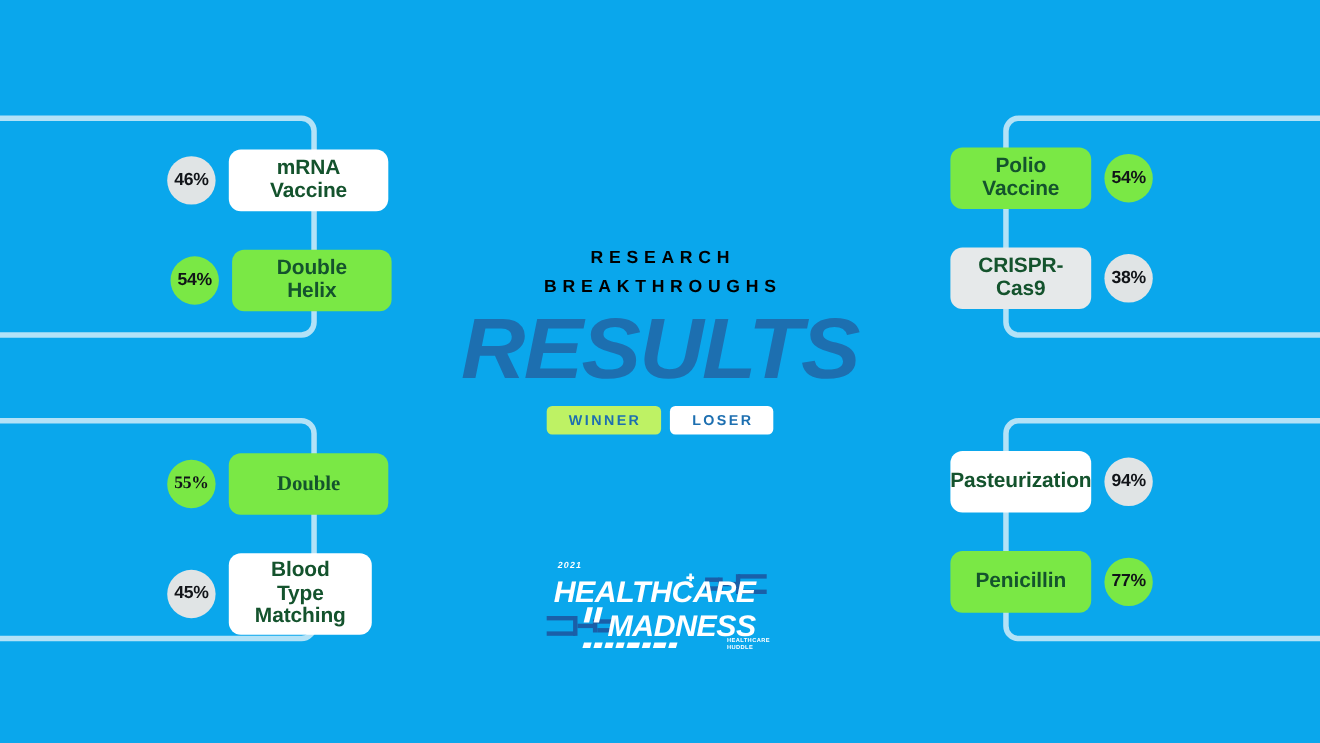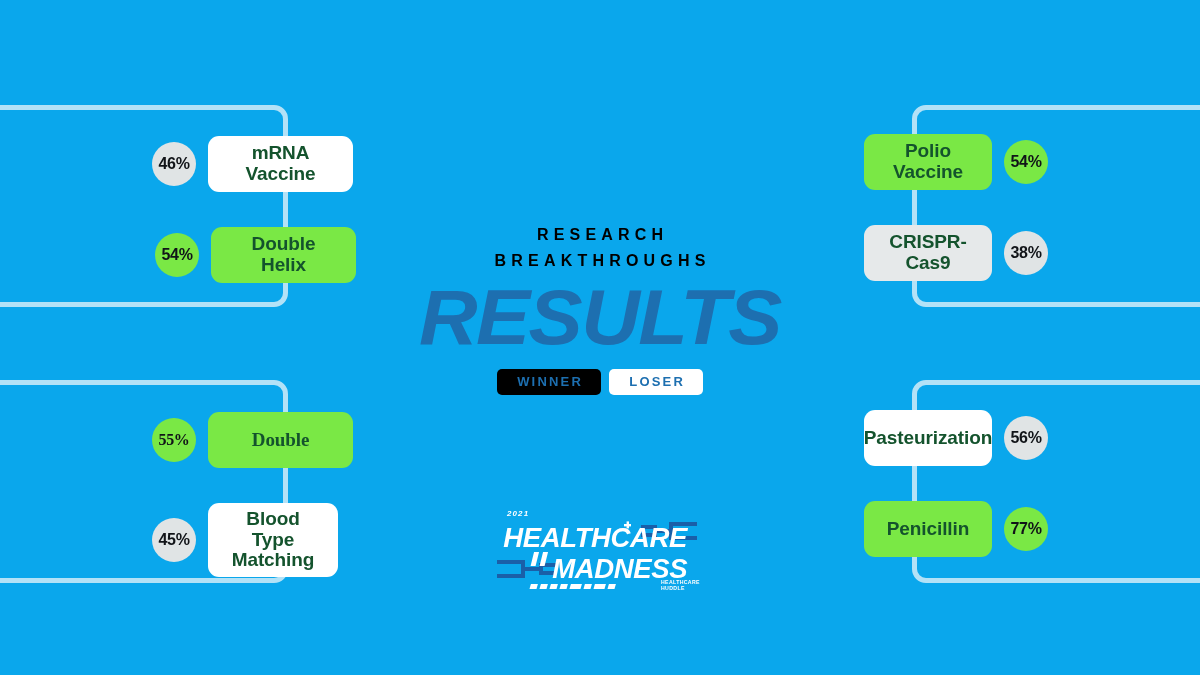--- a/index.html
+++ b/index.html
@@ -141,21 +141,21 @@
     align-items: center;
     justify-content: center;
     padding: 0 18px;
     border-radius: 5px;
     font-size: 13px;
     font-weight: bold;
     letter-spacing: 2.2px;
     text-indent: 2.2px;
     color: #1d6fb0;
   }
-  .pill.win  { background: #000000; }
+  .pill.win  { background: #bef264; }
   .pill.lose { background: #ffffff; }
 
   
   .logo {
     position: absolute;
     left: 50%;
     top: 500px;
     transform: translateX(-50%);
     width: 230px;
     height: 100px;
@@ -193,21 +193,21 @@
   <div class="row right-side r5">
     <div class="pct winner">54%</div>
     <div class="card winner w-140">Polio Vaccine</div>
   </div>
   <div class="row right-side r6">
     <div class="pct loser">38%</div>
     <div class="card loser-gray w-140">CRISPR-Cas9</div>
   </div>
 
   <div class="row right-side r7">
-    <div class="pct loser">56%</div>
+    <div class="pct loser">94%</div>
     <div class="card loser-white w-140">Pasteurization</div>
   </div>
   <div class="row right-side r8">
     <div class="pct winner">77%</div>
     <div class="card winner w-140">Penicillin</div>
   </div>
 
   <div class="center">
     <div class="kicker">
       <div>RESEARCH</div>

